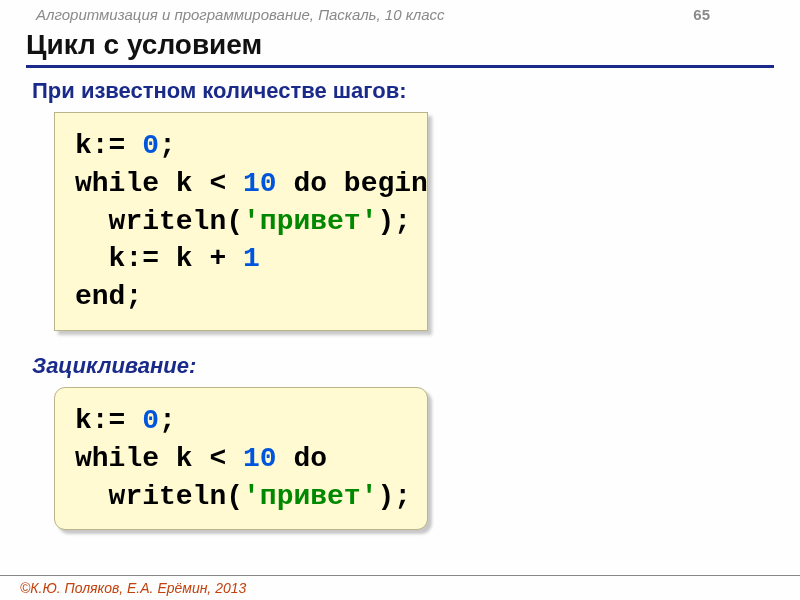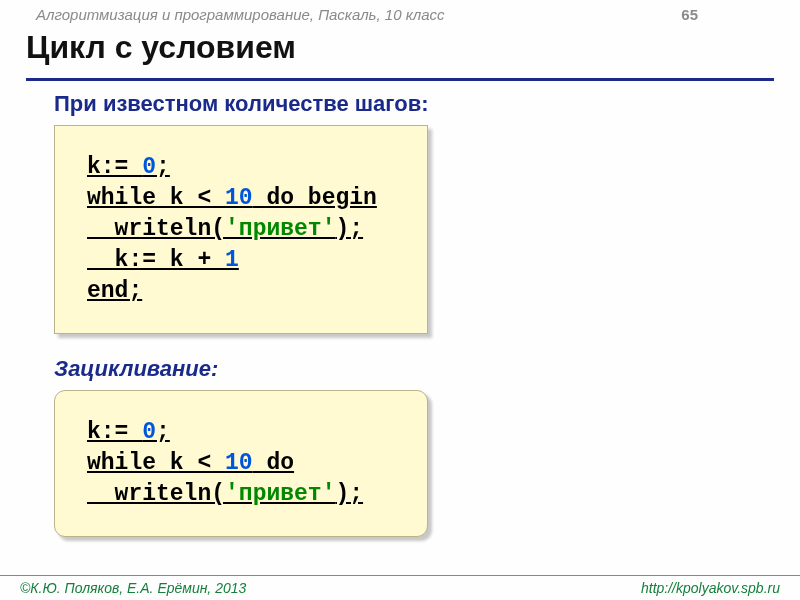--- a/index.html
+++ b/index.html
@@ -13,69 +13,68 @@
     overflow: hidden;
   }
   .header {
     padding: 6px 20px 2px 36px;
     color: #8a8a8a;
     font-style: italic;
     font-size: 15px;
   }
   .page-num {
     position: absolute;
-    right: 102px;
+    right: 90px;
     top: 6px;
     color: #8a8a8a;
     font-weight: bold;
     font-size: 15px;
     font-style: normal;
   }
   .title {
     margin: 4px 26px 0 26px;
-    padding-bottom: 12px;
+    padding-bottom: 4px;
     border-bottom: 3px solid #1a2a8a;
     color: #111;
     font-weight: bold;
-    font-size: 32px;
+    font-size: 28px;
   }
   .subhead {
-    margin: 10px 0 8px 54px;
+    margin: 10px 0 8px 32px;
     color: #1a2a8a;
     font-weight: bold;
     font-size: 22px;
   }
   .codebox {
     margin-left: 54px;
     background: #fffad1;
     border: 1px solid #b9b48a;
     box-shadow: 4px 4px 3px #c8c8c8;
     padding: 10px 16px 10px 16px;
     display: inline-block;
   }
   .codebox pre {
-    margin: 16px;
+    margin: 4px;
     font-family: "Courier New", monospace;
     font-weight: bold;
-    font-size: 23px;
+    font-size: 28px;
     line-height: 1.35;
     color: #000;
     white-space: pre;
-    text-decoration: underline;
   }
   .tok-num { color: #0055dd; }
   .tok-str { color: #008800; }
   .footer {
     position: absolute;
     bottom: 0;
     left: 0;
     right: 0;
     border-top: 1px solid #888;
     padding: 4px 20px 4px 20px;
-    color: #15803d;
+    color: #c2410c;
     font-style: italic;
     font-size: 14px;
     display: flex;
     justify-content: space-between;
   }
 </style>
 </head>
 <body>
 
 
@@ -100,17 +99,16 @@
 <div class="subhead" style="margin-top:22px;font-style:italic;">Зацикливание:</div>
 
 <div class="codebox" style="width:340px;border-radius:11px;">
 <pre><span>k:= </span><span class="tok-num">0</span><span>;</span>
 <span>while k &lt; </span><span class="tok-num">10</span><span> do</span>
 <span>  writeln(</span><span class="tok-str">'привет'</span><span>);</span></pre>
 </div>
 
 <div class="footer">
   <span>©К.Ю. Поляков, Е.А. Ерёмин, 2013</span>
-  <span>http://kpolyakov.spb.ru</span>
 </div>
 
 
 
 
 </body></html>

